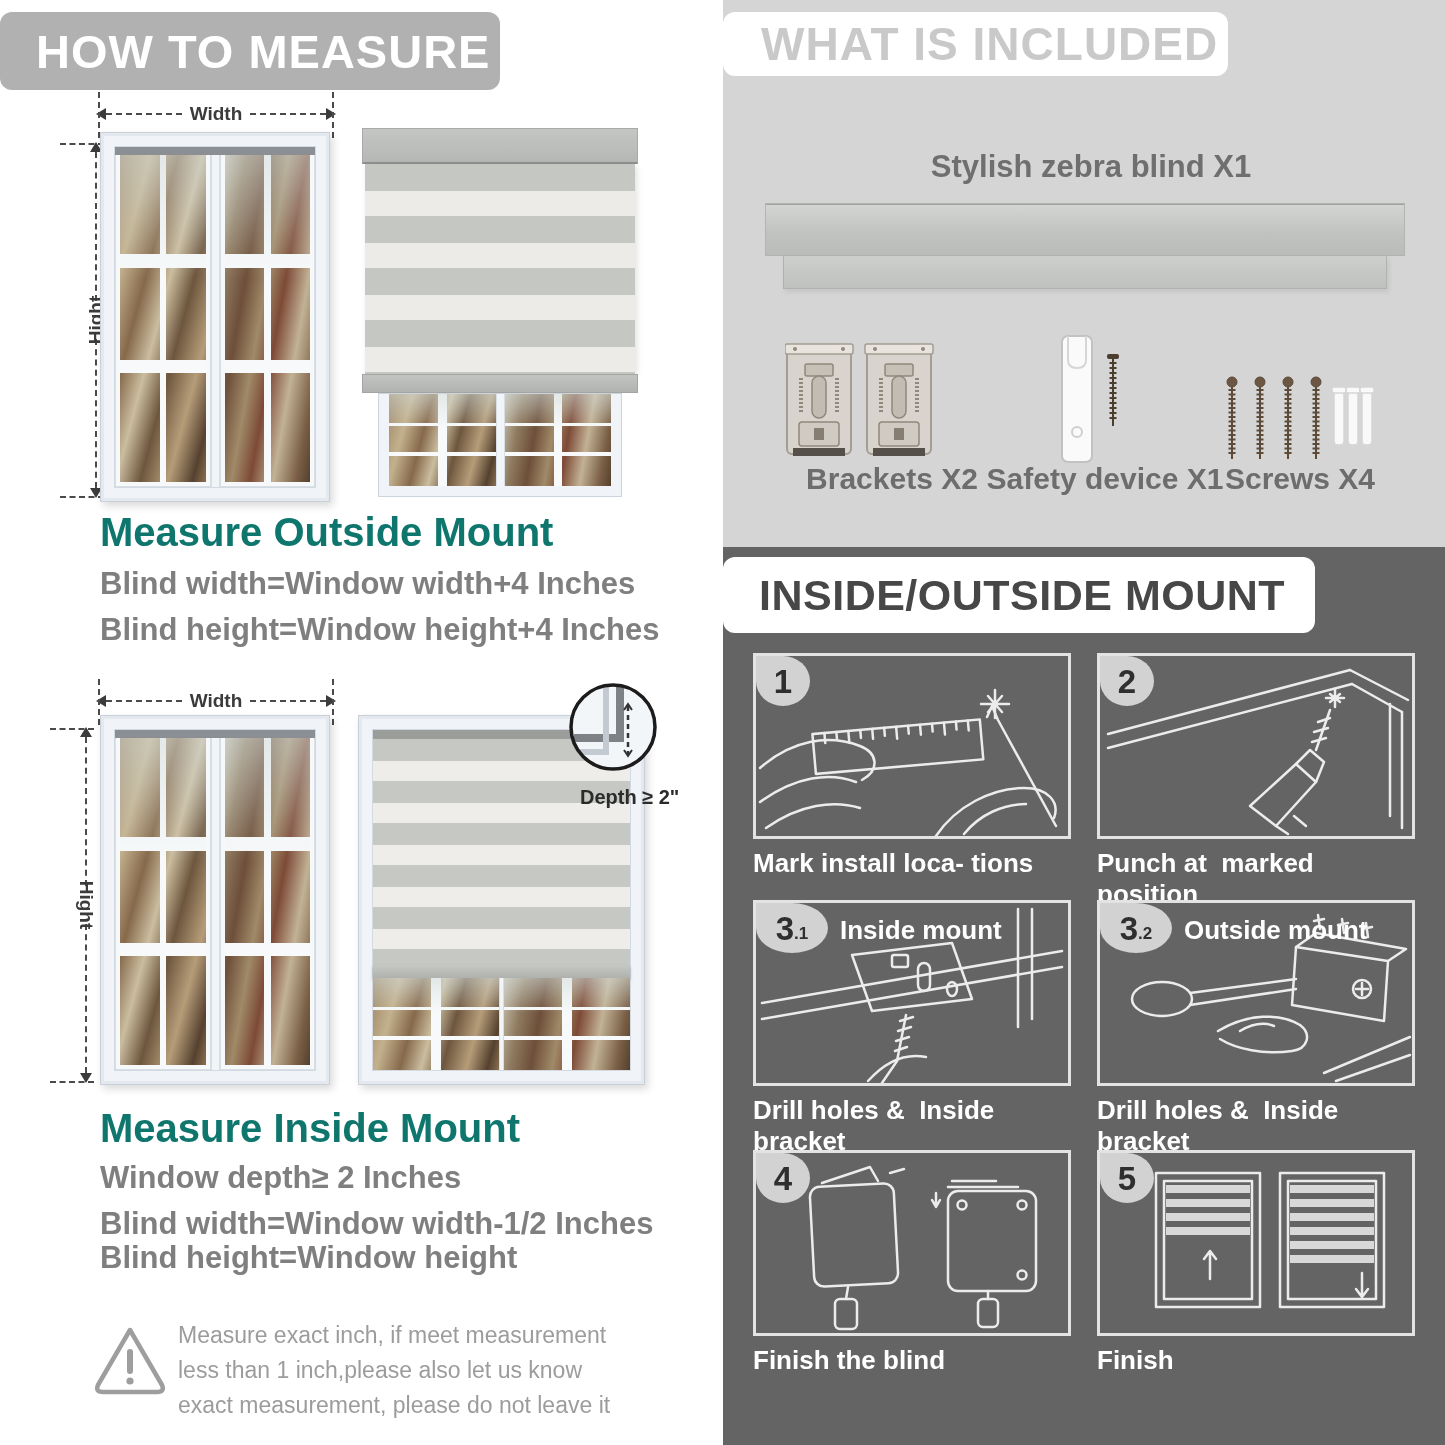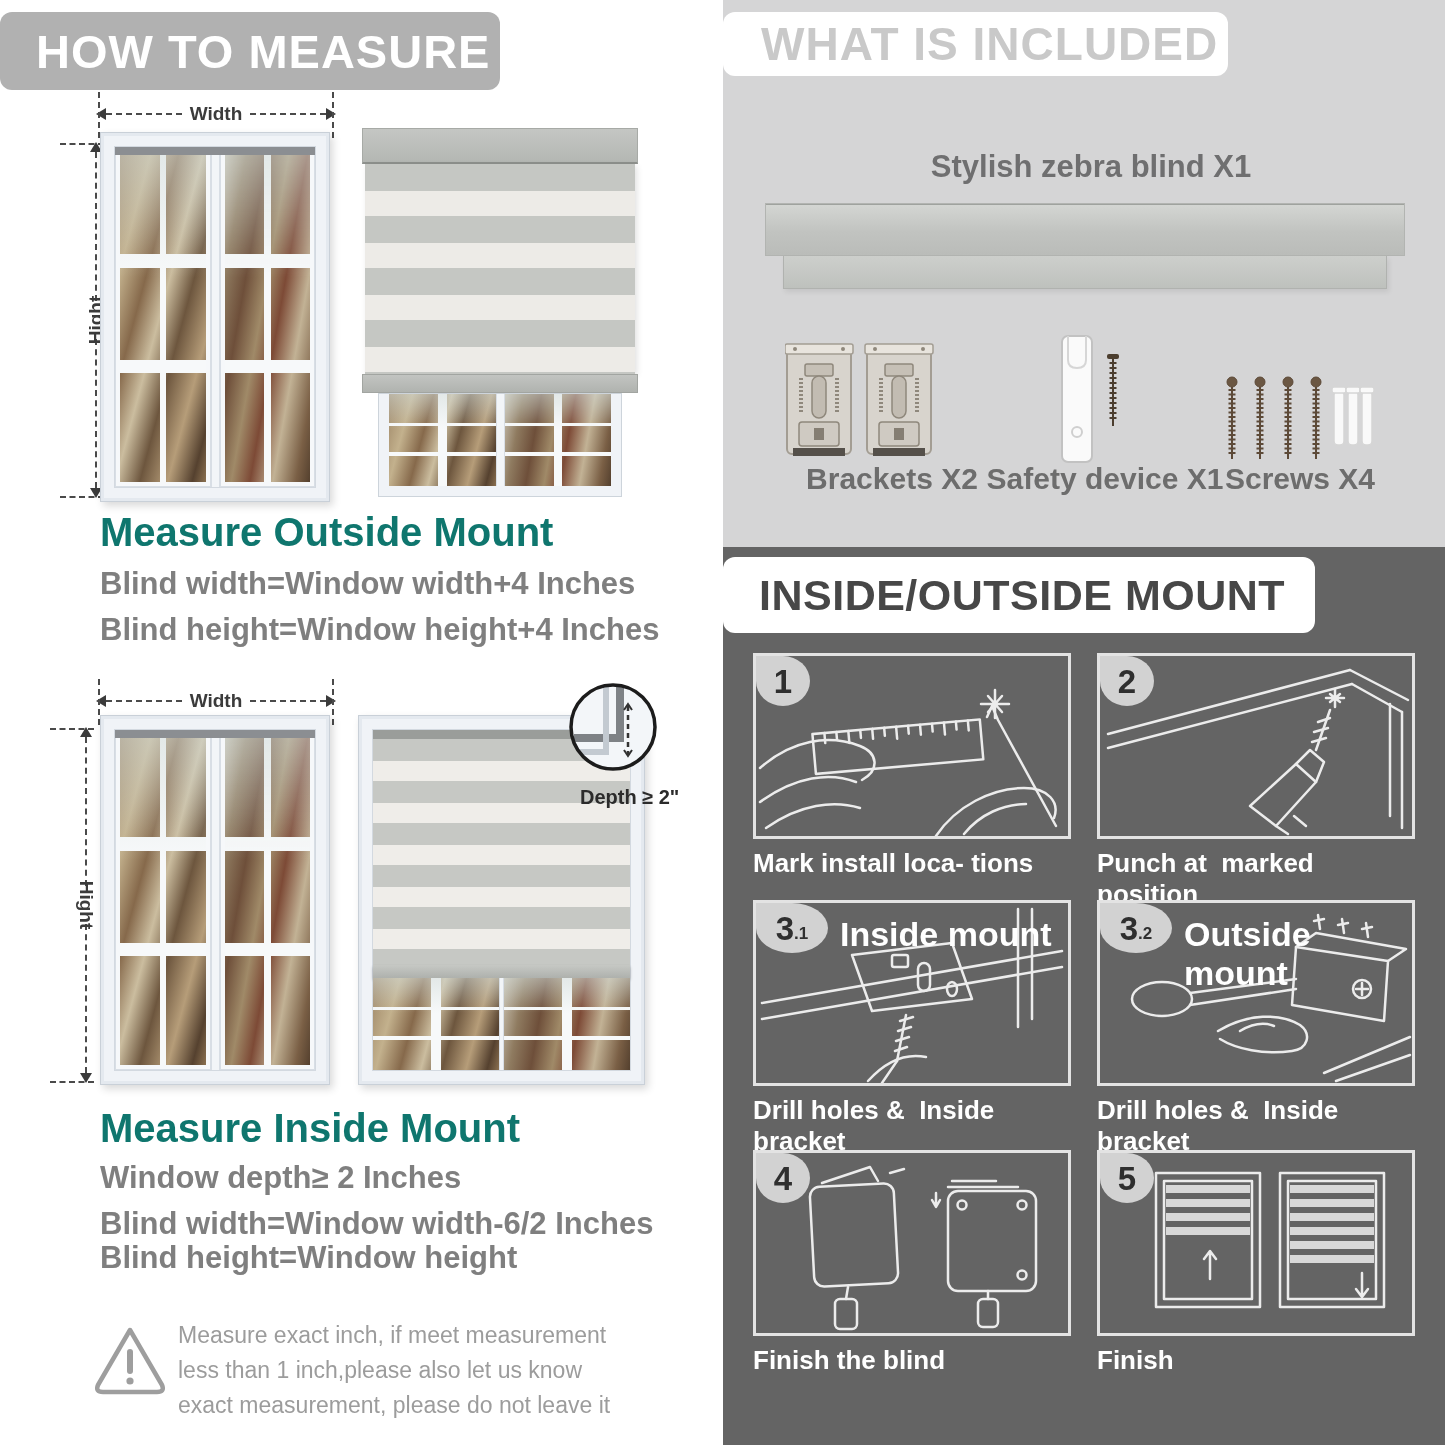--- a/index.html
+++ b/index.html
@@ -85,21 +85,21 @@
   .part-lbl{font-size:30px;font-weight:bold;color:#6d6d6d;text-align:center;}
 
   
   .step{position:absolute;width:318px;}
   .panel{position:relative;width:318px;height:186px;border:3px solid #e3e3e3;box-sizing:border-box;}
   .badge{position:absolute;left:0;top:0;background:#d2d2d2;border-radius:0 50% 50% 50%;display:flex;align-items:center;justify-content:center;z-index:4;}
   .badge-sm{width:54px;height:50px;}
   .badge-lg{width:72px;height:50px;}
   .badge b{font-size:33px;color:#2f2f2f;line-height:1;}
   .badge i{font-style:normal;font-size:17px;font-weight:bold;color:#2f2f2f;margin-top:12px;}
-  .panel-title{position:absolute;left:84px;top:12px;color:#fff;font-weight:bold;font-size:34px;z-index:4;}
+  .panel-title{position:absolute;left:84px;top:12px;color:#fff;font-weight:bold;font-size:26px;z-index:4;}
   .step-caption{margin-top:9px;color:#fff;font-weight:bold;font-size:26px;white-space:pre-wrap;}
   .panel svg{position:absolute;left:0;top:0;}
   .sketch{stroke:#ececec;stroke-width:2.5;fill:none;stroke-linecap:round;stroke-linejoin:round;}
 </style>
 </head>
 <body>
 
 <div class="canvas">
 
   <div class="abs light-block"></div>
@@ -215,21 +215,21 @@
       <path d="M8 72 L40 72 L40 6" stroke="#c3cad1" stroke-width="6" fill="none"></path>
       <line x1="62" y1="26" x2="62" y2="74" stroke="#333" stroke-width="2.5" stroke-dasharray="5 4"></line>
       <path d="M58 30 L62 24 L66 30 M58 70 L62 76 L66 70" stroke="#333" stroke-width="2" fill="none"></path>
     </g>
     <circle cx="47" cy="47" r="42" fill="none" stroke="#1c1c1c" stroke-width="3.5"></circle>
   </svg>
   <div class="abs depth-lbl" style="left:580px;top:786px;">Depth ≥ 2"</div>
 
   <div class="abs sec-title" style="left:100px;top:1106px;">Measure Inside Mount</div>
   <div class="abs formula" style="left:100px;top:1160px;">Window depth≥ 2 Inches</div>
-  <div class="abs formula" style="left:100px;top:1206px;">Blind width=Window width-6/2 Inches</div>
+  <div class="abs formula" style="left:100px;top:1206px;">Blind width=Window width-1/2 Inches</div>
   <div class="abs formula" style="left:100px;top:1240px;">Blind height=Window height</div>
 
   <svg class="abs" style="left:92px;top:1322px;" width="76" height="80" viewBox="0 0 76 80">
     <path d="M38 8 L70 63 Q73 70 65 70 L11 70 Q3 70 6 63 Z" fill="none" stroke="#9e9e9e" stroke-width="4.5" stroke-linejoin="round"></path>
     <line x1="38" y1="30" x2="38" y2="49" stroke="#9e9e9e" stroke-width="6" stroke-linecap="round"></line>
     <circle cx="38" cy="59" r="3.6" fill="#9e9e9e"></circle>
   </svg>
   <div class="abs warn-text" style="left:178px;top:1318px;">Measure exact inch, if meet measurement less than 1 inch,please also let us know exact measurement, please do not leave it</div>
 
   <div class="abs header-box hb-included">

